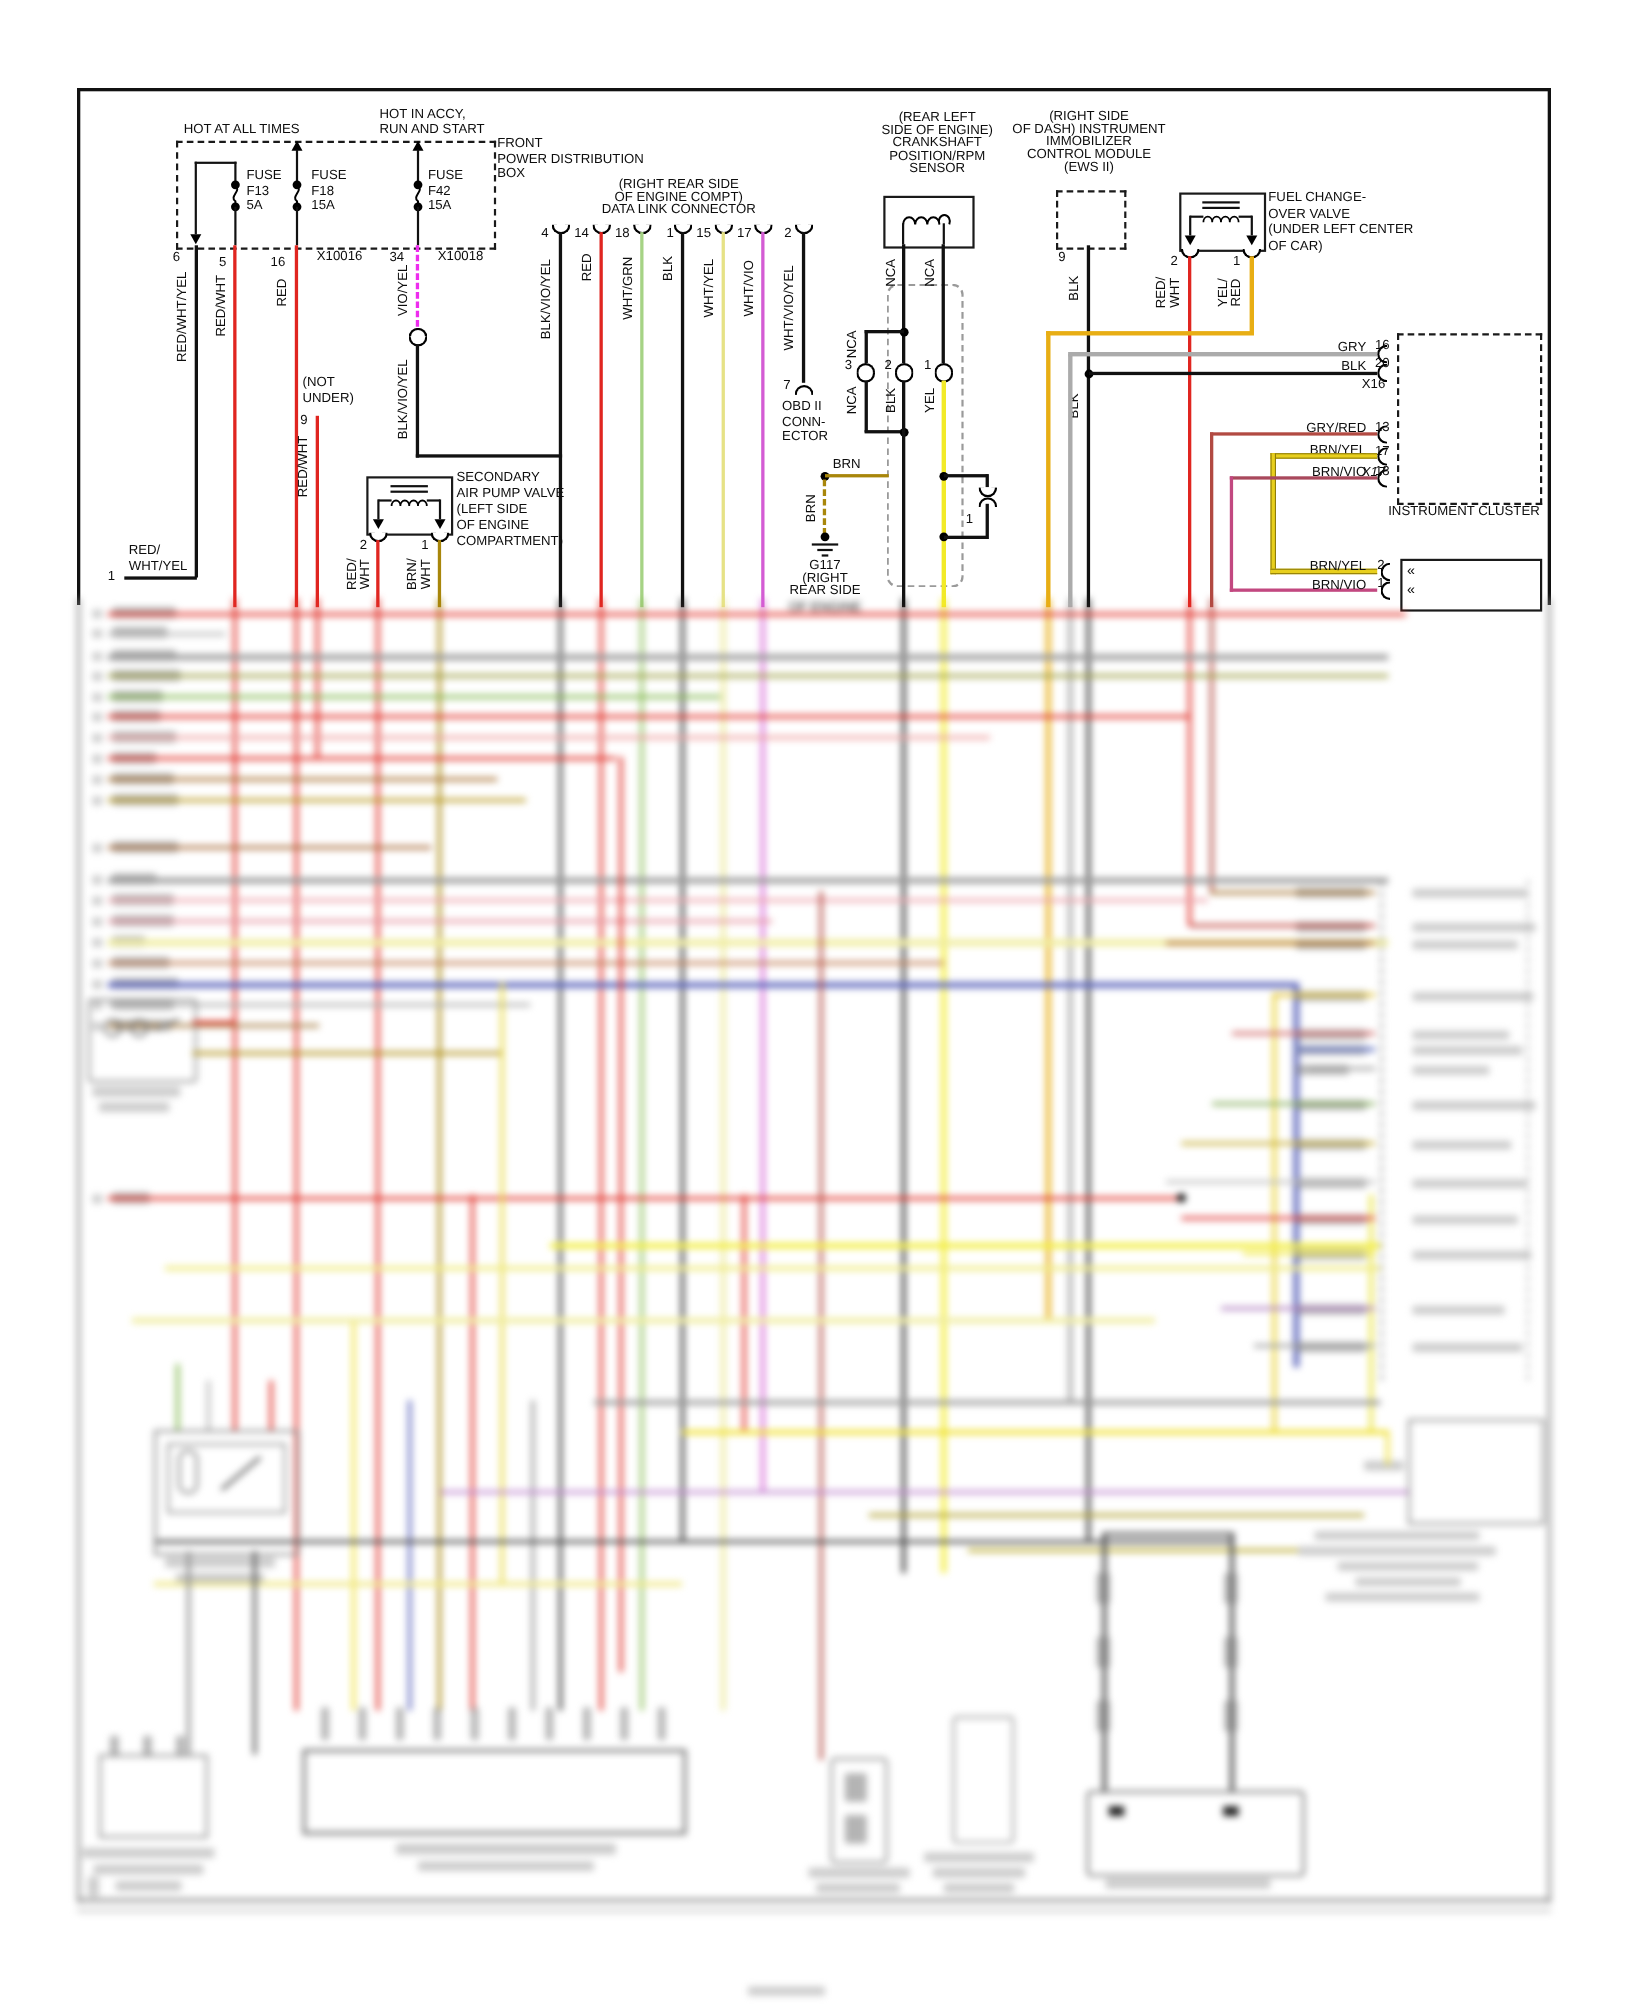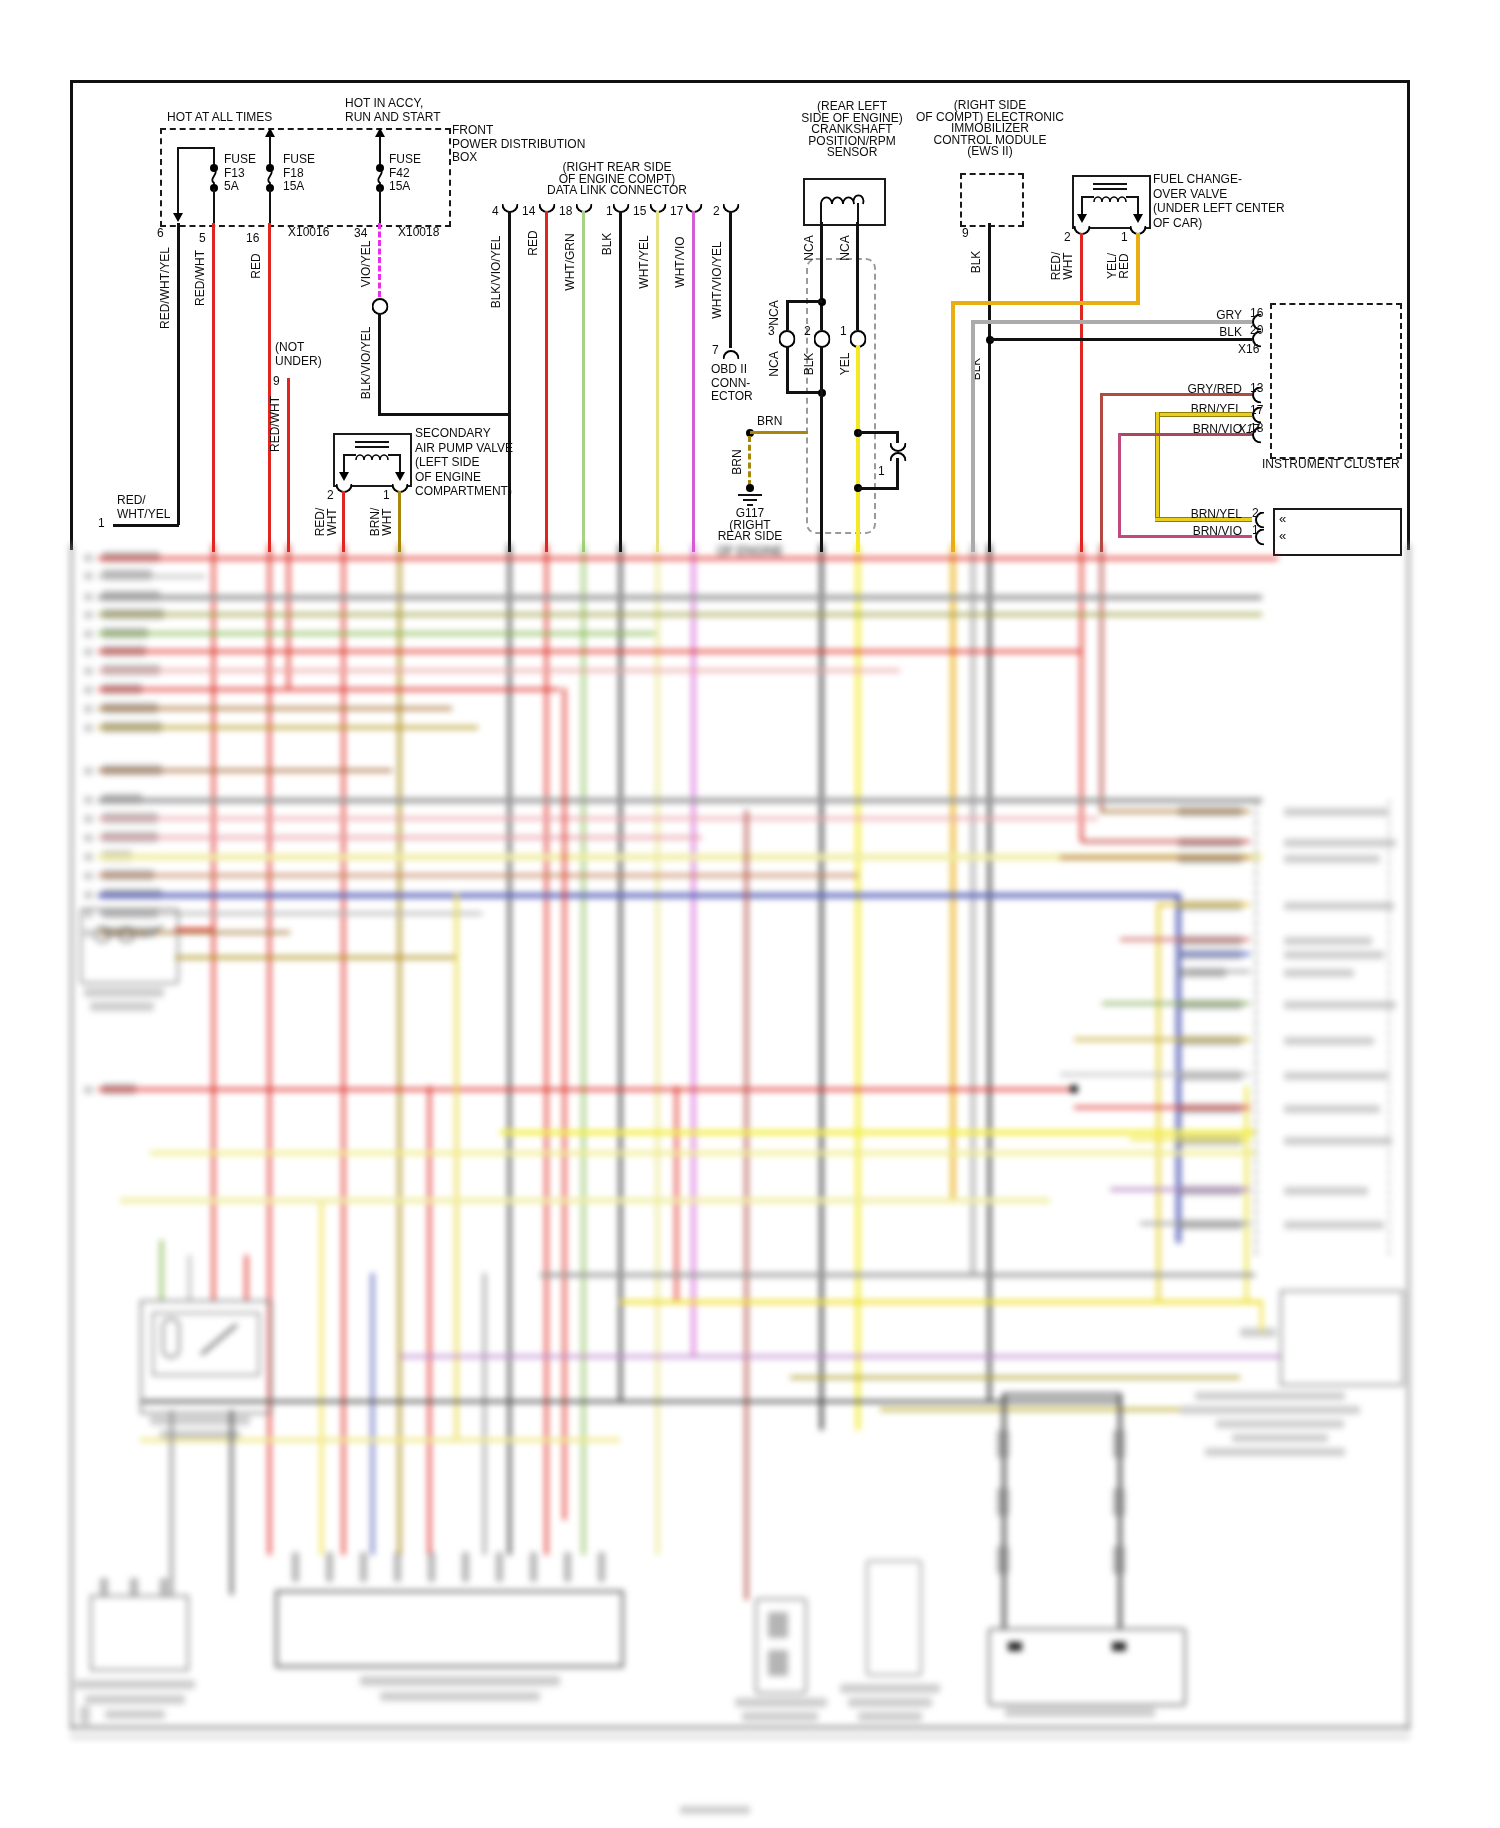--- a/index.html
+++ b/index.html
@@ -247,21 +247,21 @@
     <div class="h" style="left:743px;top:499px;width:14px;height:2px;"></div>
     <div class="h" style="left:747px;top:504px;width:6px;height:2px;"></div>
     <div class="t tc t2" style="left:750px;top:508px;text-align:center;">
       <div>G117</div>
         <div>(RIGHT</div>
         <div>REAR SIDE</div>
     </div>
 
     <div class="t tc t2" style="left:990px;top:100px;text-align:center;">
       <div>(RIGHT SIDE</div>
-        <div>OF COMPT) ELECTRONIC</div>
+        <div>OF DASH) INSTRUMENT</div>
         <div>IMMOBILIZER</div>
       <div>CONTROL MODULE</div>
         <div>(EWS II)</div>
     </div>
     <div class="dbox" style="left:960px;top:173px;width:60px;height:50px;"></div>
     <div class="t" style="left:962px;top:227px;">9</div>
     <div class="v" style="left:988px;top:223px;width:3px;height:329px;"></div>
     <div class="t tr" style="left:977px;top:262px;">BLK</div>
     <div class="t tr" style="left:977px;top:369px;">BLK</div>
     <div class="dot" style="left:990px;top:340px;"></div>

